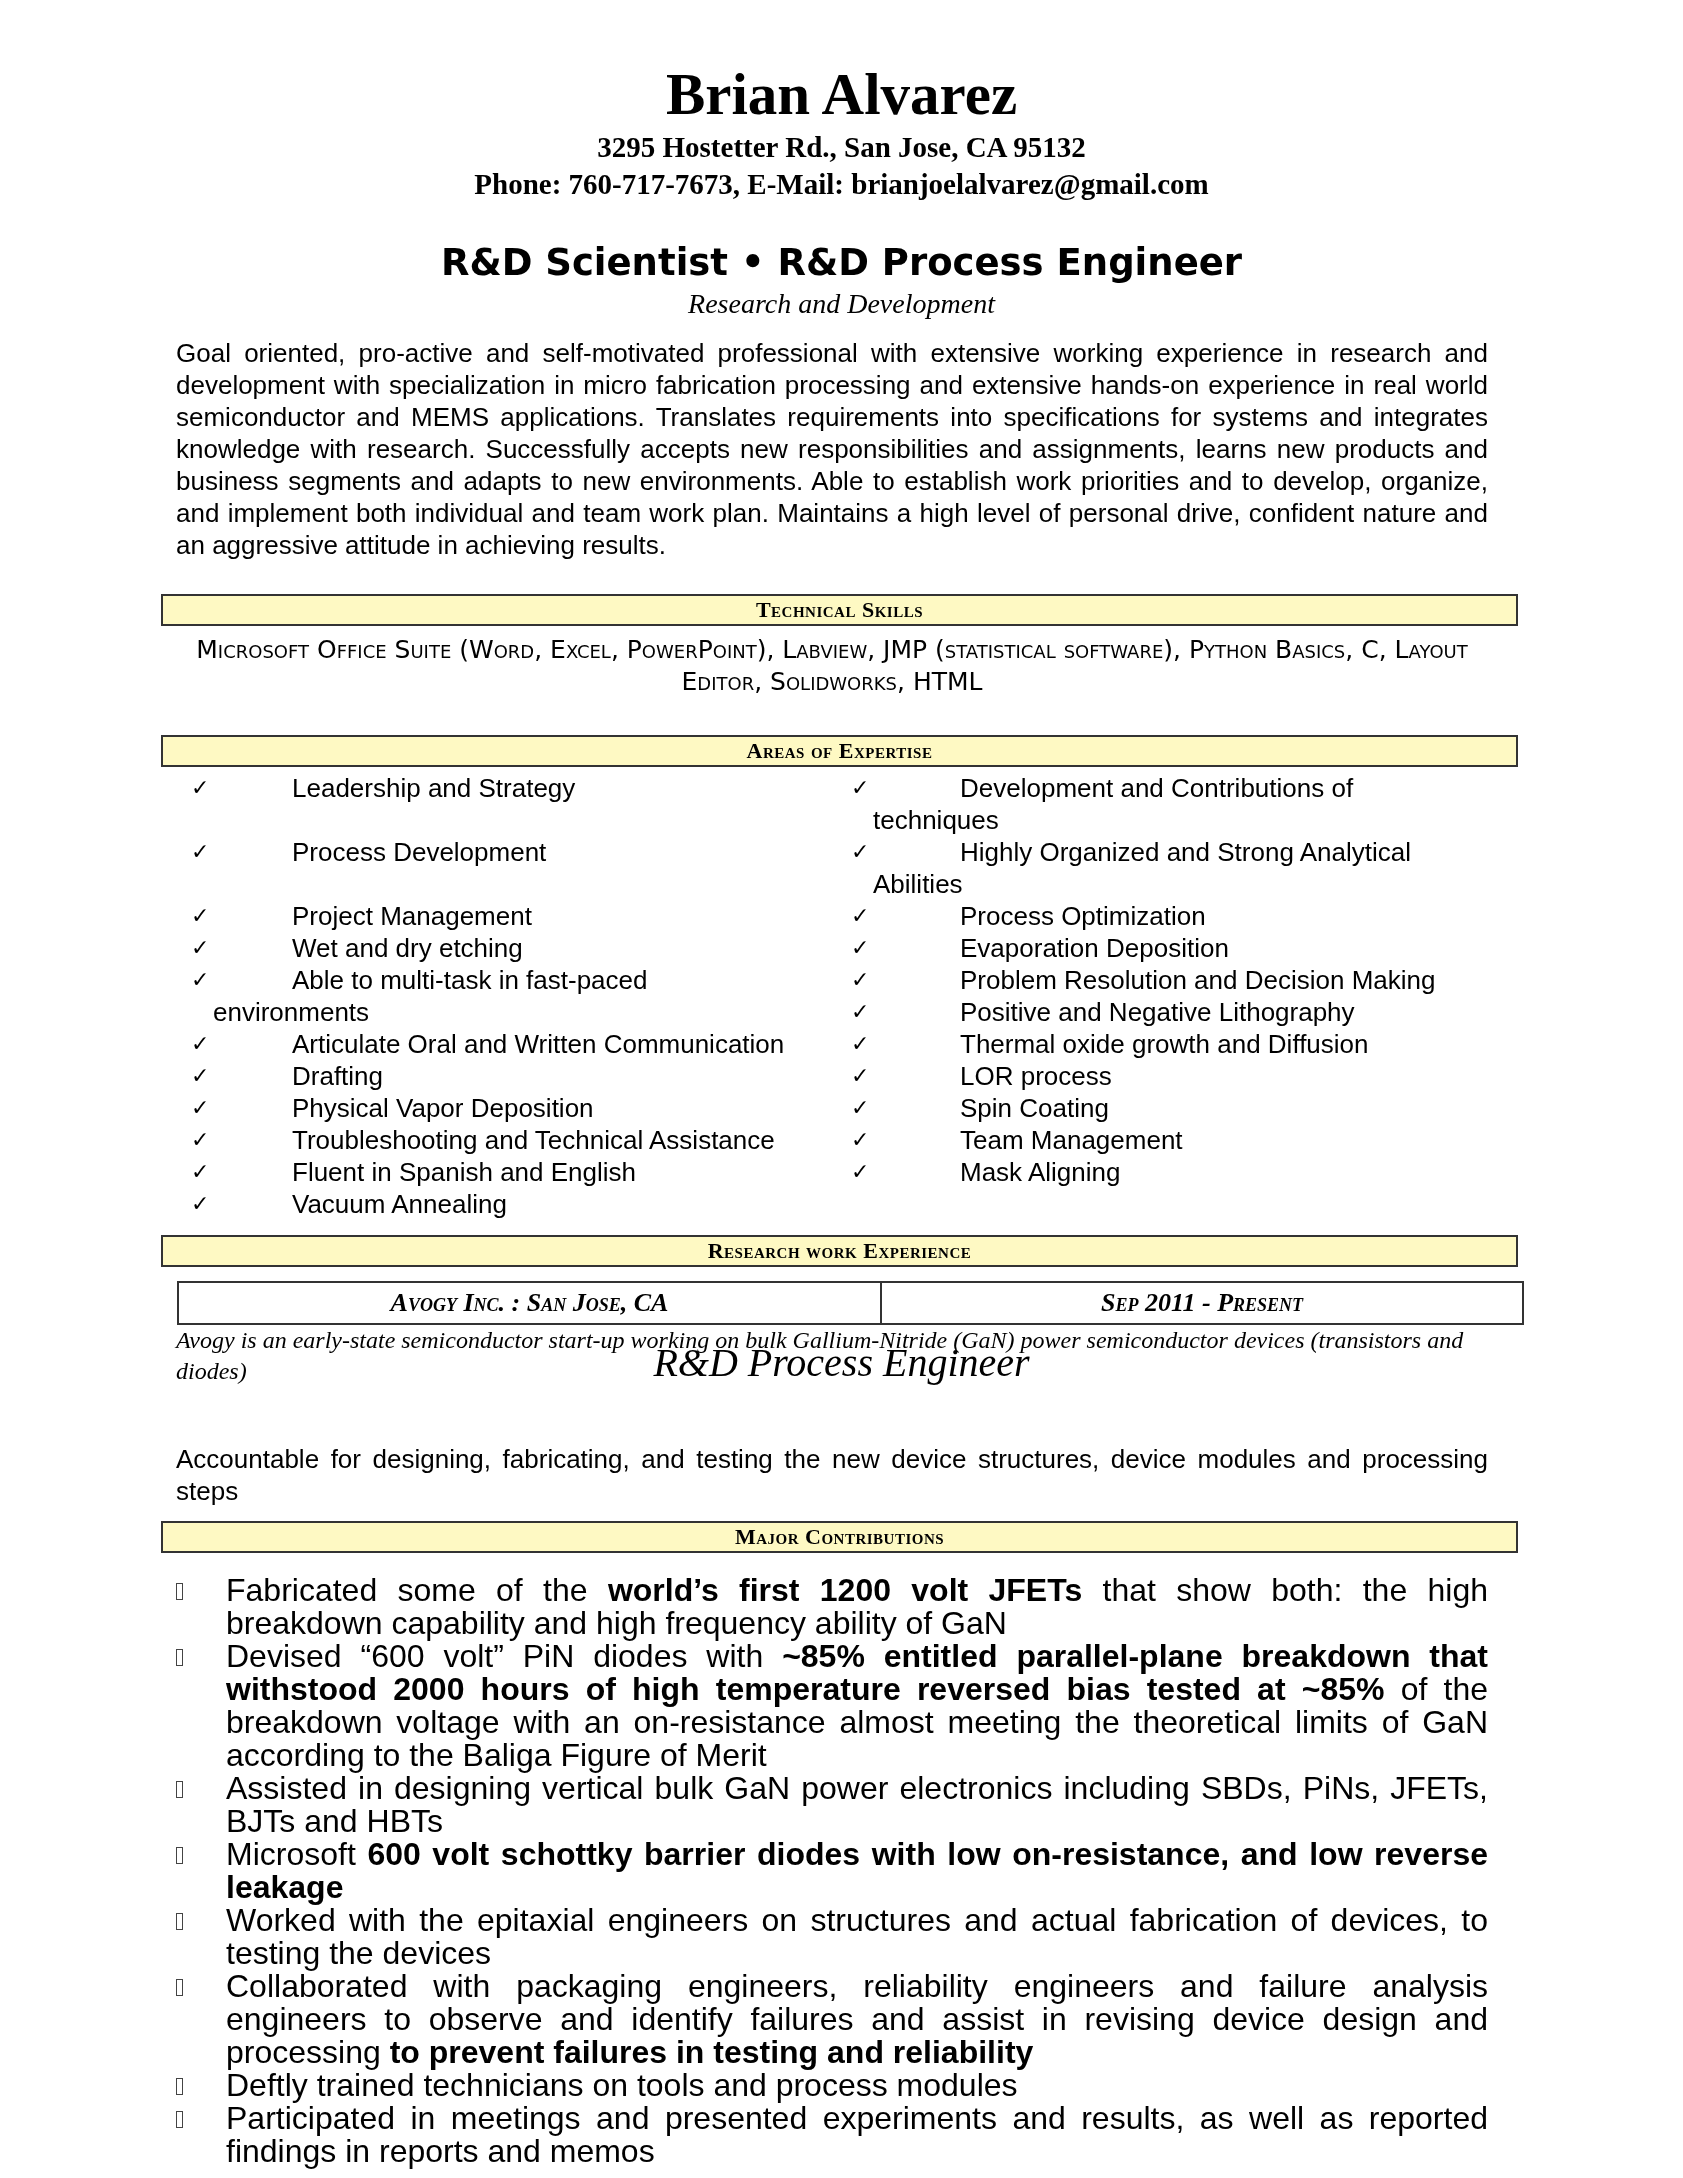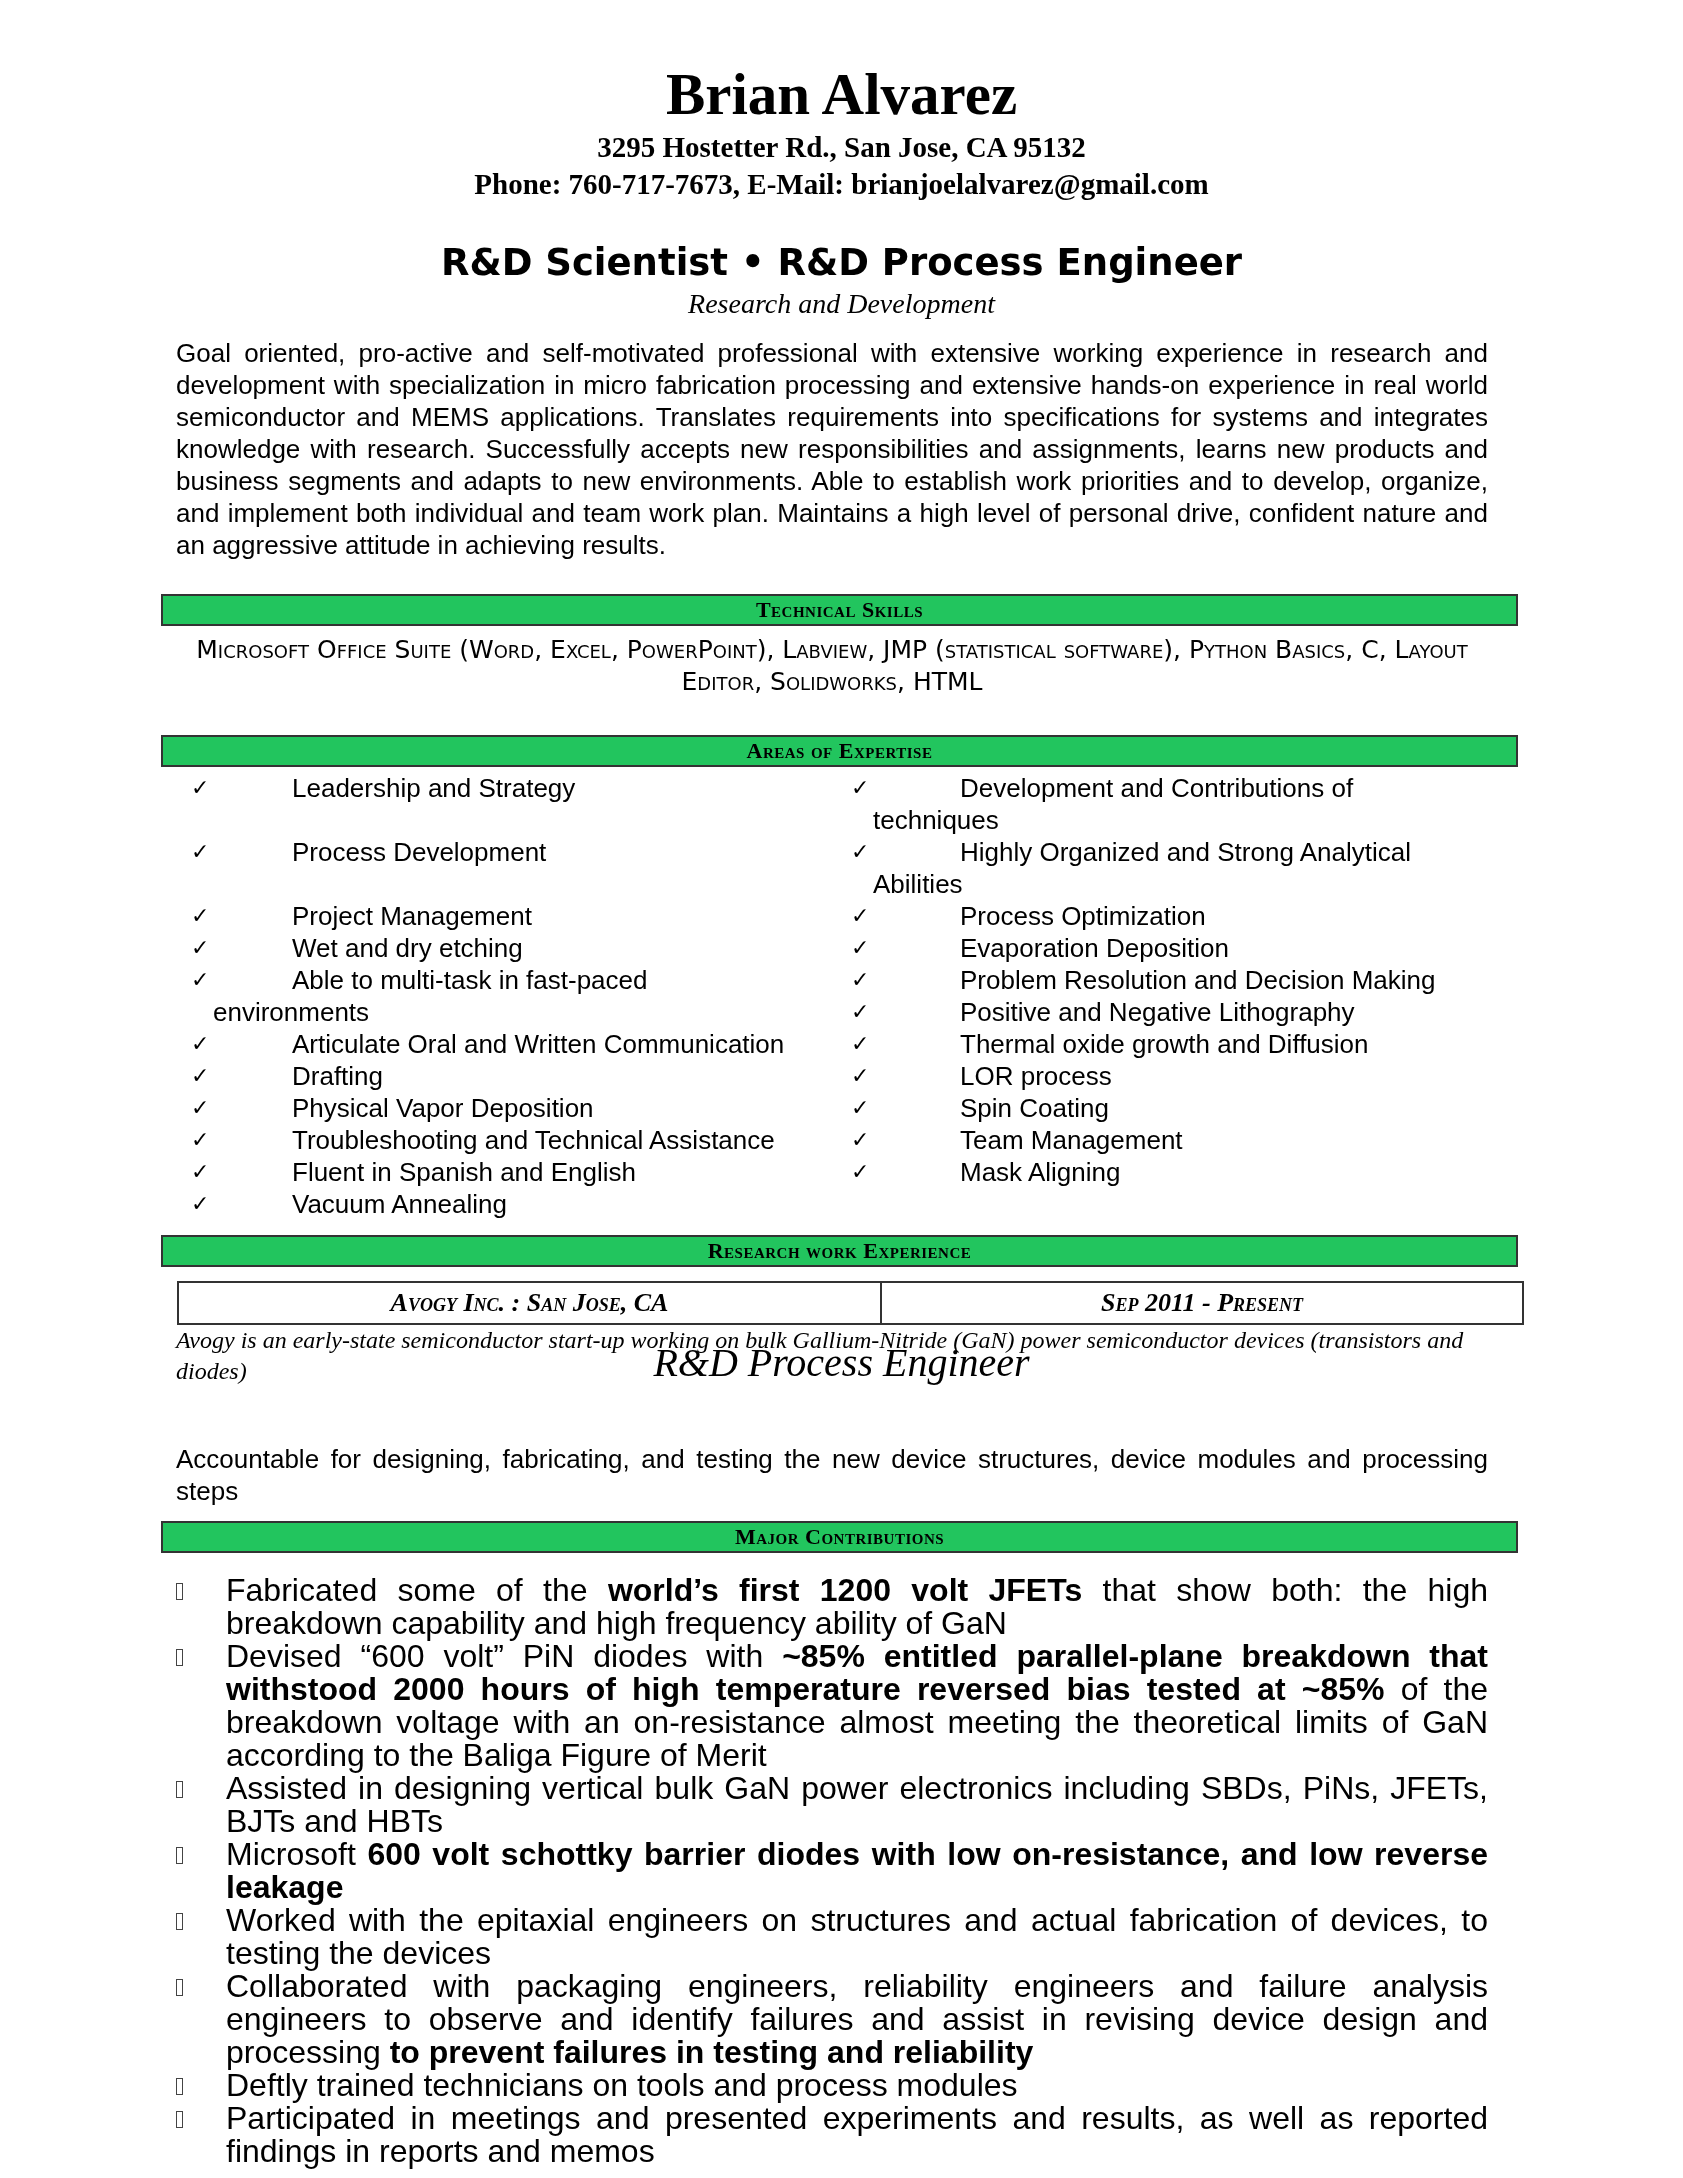--- a/index.html
+++ b/index.html
@@ -11,21 +11,21 @@
   .abs { position: absolute; }
 
   #name { top: 57px; left: 0; width: 1683px; font-size: 59px; font-weight: bold; line-height: 75px; }
   #address { top: 129px; left: 0; width: 1683px; font-size: 29px; font-weight: bold; line-height: 36px; }
   #contact { top: 166px; left: 0; width: 1683px; font-size: 29px; font-weight: bold; line-height: 36px; }
   #title { top: 240px; left: 0; width: 1683px; font-size: 37px; font-weight: bold; line-height: 46px; }
   #subtitle { top: 287px; left: 0; width: 1683px; font-size: 28px; font-style: italic; line-height: 34px; }
 
   #summary { top: 337px; left: 176px; width: 1312px; font-size: 26px; line-height: 32px; text-align: justify; }
 
-  .bar { position: absolute; left: 161px; width: 1357px; height: 32px; background: #22c55e;
+  .bar { position: absolute; left: 161px; width: 1357px; height: 32px; background: #fef9c3;
          border: 2px solid #333; box-sizing: border-box; text-align: center;
          font-family: "Liberation Serif", "DejaVu Serif", serif; font-weight: bold;
          font-size: 22px; line-height: 28px; font-variant: small-caps; letter-spacing: 0.5px; }
 
   #skills { top: 634px; left: 176px; width: 1312px; font-size: 25px; line-height: 32px;
             font-variant: small-caps; text-align: center; }
 
   .exp-col { position: absolute; font-size: 26px; line-height: 32px; }
   .exp-item { position: relative; }
   .exp-item .chk { position: absolute; left: 0; top: 0; width: 30px; font-family: "DejaVu Sans", sans-serif; font-size: 22px; }

